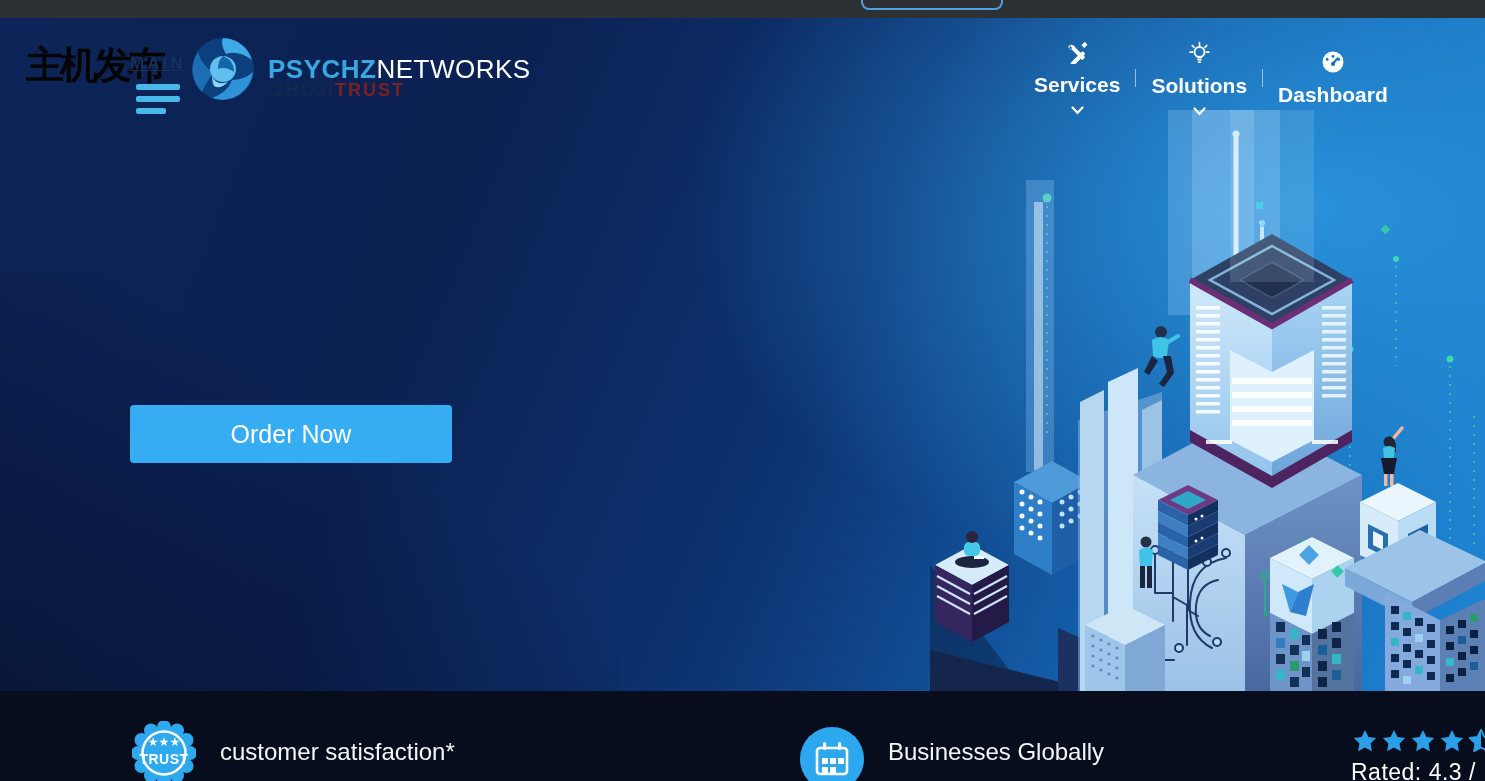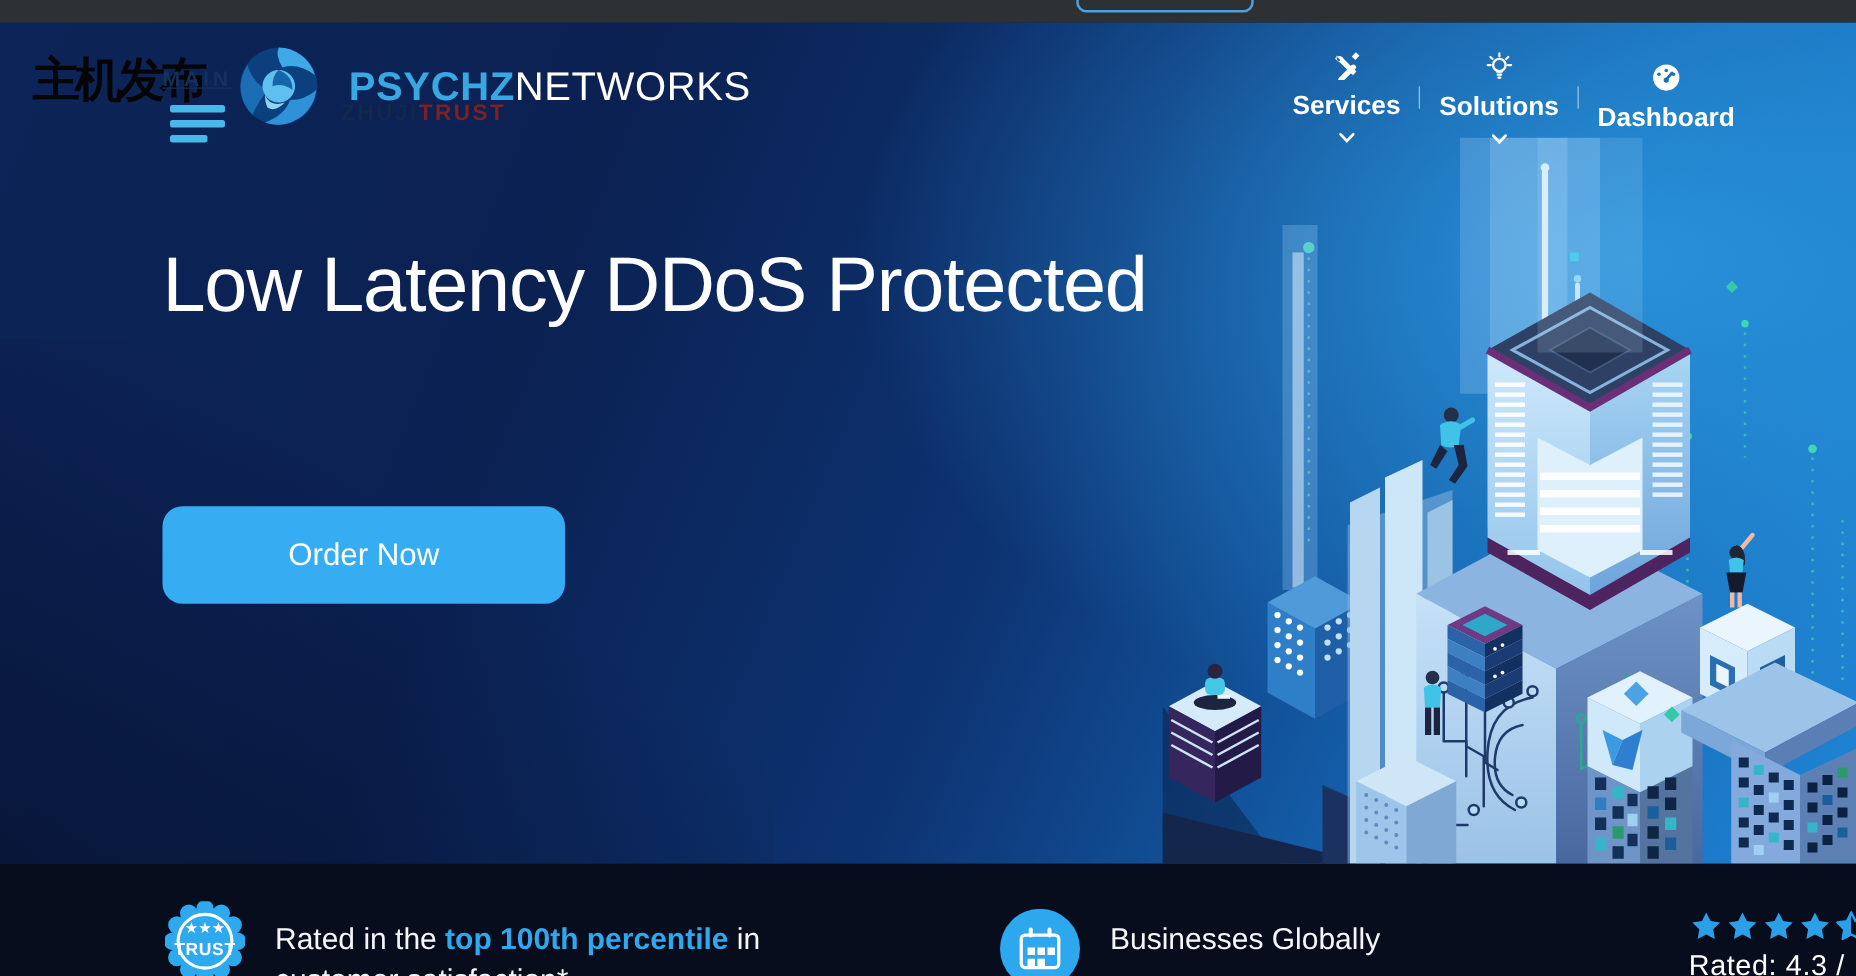--- a/index.html
+++ b/index.html
@@ -14,21 +14,21 @@
   
   .hero { position:absolute; top:18px; left:0; width:1485px; height:673px; overflow:hidden;
     background:
       radial-gradient(1000px 650px at 88% 28%, rgba(42,150,222,.9), rgba(42,150,222,0) 62%),
       linear-gradient(112deg, #0d2458 0%, #0b2152 30%, #0d3372 55%, #1462ae 78%, #1f86d6 100%); }
   .hero:before { content:""; position:absolute; left:0; bottom:0; width:620px; height:420px;
     background:linear-gradient(35deg, rgba(5,12,35,.55), rgba(5,12,35,0) 60%); }
 
   
   .brand { position:absolute; left:190px; top:18px; display:flex; align-items:center; z-index:20; }
-  .brand-text { margin-left:23px; font-size:32px; letter-spacing:.5px; white-space:nowrap; }
+  .brand-text { margin-left:12px; font-size:26px; letter-spacing:.5px; white-space:nowrap; }
   .brand-text .p1 { color:#38a8e2; font-weight:bold; }
   .brand-text .p2 { color:#ffffff; font-weight:400; }
 
   .nav { position:absolute; left:1034px; top:42px; height:36px; display:flex; align-items:center;
     color:#fff; z-index:20; white-space:nowrap; }
   .nav-item { display:flex; align-items:center; gap:9px; cursor:pointer;flex-direction:column; }
   .nav-label { font-size:21px; font-weight:600; color:#fff; }
   .nav-sep { width:1px; height:18px; background:rgba(255,255,255,.55); margin:0 15px; }
   .nav svg { display:block; }
 
@@ -45,22 +45,22 @@
   .wm-bars .b2 { left:110px; top:74px; width:44px; }
   .wm-bars .b3 { left:110px; top:86px; width:30px; }
 
   
   .headline { position:absolute; left:130px; top:172px; color:#fff; font-weight:300;
     font-size:62px; line-height:77px; z-index:10; letter-spacing:-1px; }
   .c-badge { display:inline-flex; width:38px; height:38px; border-radius:50%; background:#41b2f4;
     color:#fff; font-size:26px; font-weight:400; align-items:center; justify-content:center;
     vertical-align:middle; margin-right:4px; transform:translateY(-4px); letter-spacing:0; }
 
-  .cta { position:absolute; left:130px; top:387px; width:322px; height:78px; background:#36adf2;
-    border:none; border-radius:16px; color:#fff; font-size:25px; font-family:inherit;
+  .cta { position:absolute; left:130px; top:387px; width:322px; height:58px; background:#36adf2;
+    border:none; border-radius:4px; color:#fff; font-size:25px; font-family:inherit;
     display:flex; align-items:center; justify-content:center; cursor:pointer; z-index:10; }
 
   .illus { position:absolute; left:930px; top:92px; width:555px; height:581px; z-index:5; }
 
   
   .band { position:absolute; top:691px; left:0; width:1485px; height:90px; background:#070d1c;
     overflow:hidden; z-index:45; color:#fff; }
   .trust-badge { position:absolute; left:132px; top:30px; }
   .trust-text { position:absolute; left:220px; top:44px; font-size:24px; line-height:33px; color:#f4f6f8; }
   .hl { color:#2fa8ee; font-weight:bold; }
@@ -139,21 +139,20 @@
         <span class="b1"></span>
         <span class="b2"></span>
         <span class="b3"></span>
       </div>
     <div class="wm-latin">
       <span class="zhuji">ZHUJI</span><span class="fabu">TRUST</span>
     </div>
   </div>
 
   <h1 class="headline">
-    <div>Low Latency DDoS Protected</div>
   </h1>
 
   <button class="cta">Order Now</button>
 
   <svg class="illus" viewBox="0 0 555 581">
     <defs>
       <linearGradient id="gFaceL" x1="0" y1="0" x2="0" y2="1">
         <stop offset="0" stop-color="#cfe9fb"></stop>
           <stop offset="1" stop-color="#93c4ec"></stop>
       </linearGradient>
@@ -512,21 +511,20 @@
       <circle cx="6" cy="32" r="7"></circle>
         <circle cx="9.5" cy="19" r="7"></circle>
         <circle cx="19" cy="9.5" r="7"></circle>
       <circle cx="32" cy="32" r="27"></circle>
     </g>
     <circle cx="32" cy="32" r="21.5" fill="none" stroke="#fff" stroke-width="2.5"></circle>
     <text x="32" y="25" text-anchor="middle" fill="#fff" font-size="12">★★★</text>
     <text x="32" y="43" text-anchor="middle" fill="#fff" font-size="14" font-weight="bold" letter-spacing="0.5">TRUST</text>
   </svg>
   <div class="trust-text">
-    <div><span>Rated in the </span><span class="hl">top 100th percentile</span><span> in</span></div>
     <div>customer satisfaction*</div>
   </div>
 
   <svg class="years-icon" width="64" height="64" viewBox="0 0 64 64">
     <circle cx="32" cy="32" r="32" fill="#2da7ee"></circle>
     <rect x="17" y="21" width="30" height="26" rx="3" fill="none" stroke="#fff" stroke-width="2.6"></rect>
     <rect x="23" y="15" width="3.2" height="8" rx="1.6" fill="#fff"></rect>
     <rect x="38" y="15" width="3.2" height="8" rx="1.6" fill="#fff"></rect>
     <rect x="22" y="31" width="6" height="6" fill="#fff"></rect>
     <rect x="30" y="31" width="6" height="6" fill="#fff"></rect>

